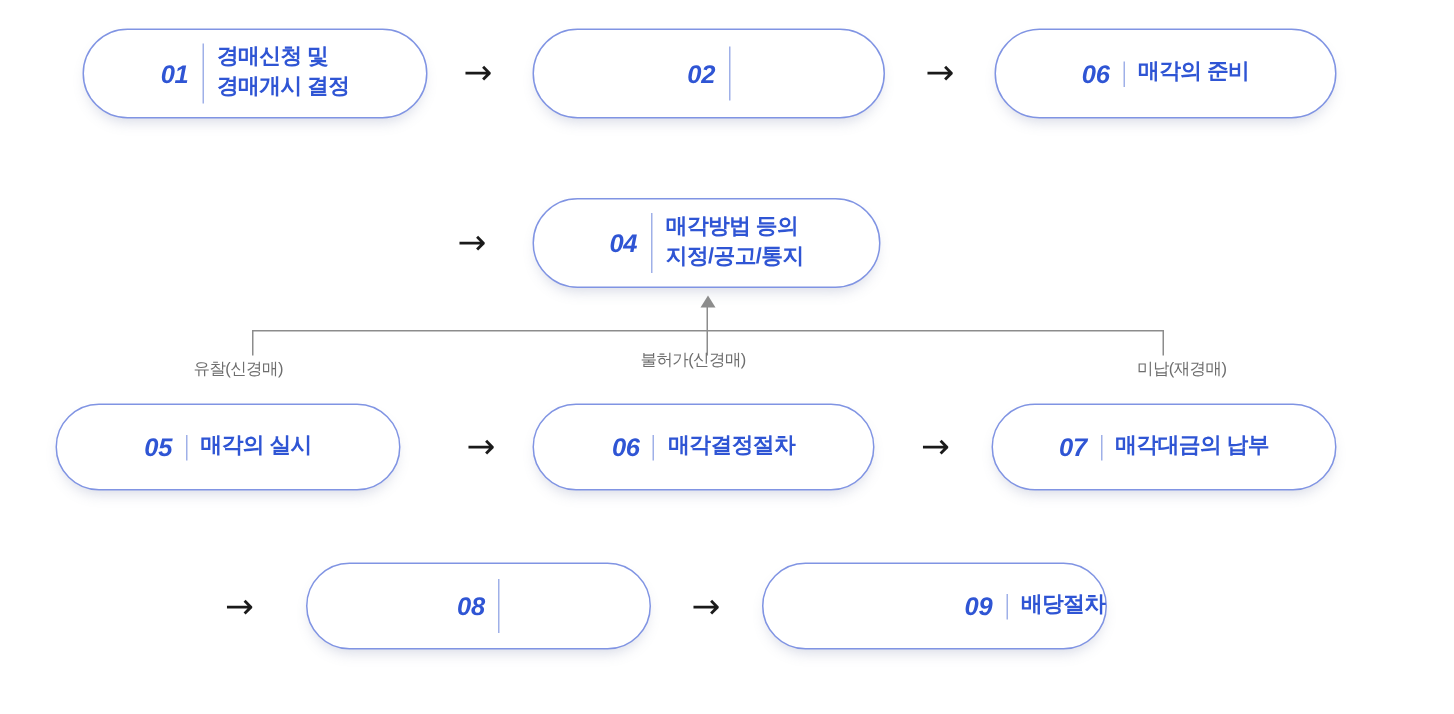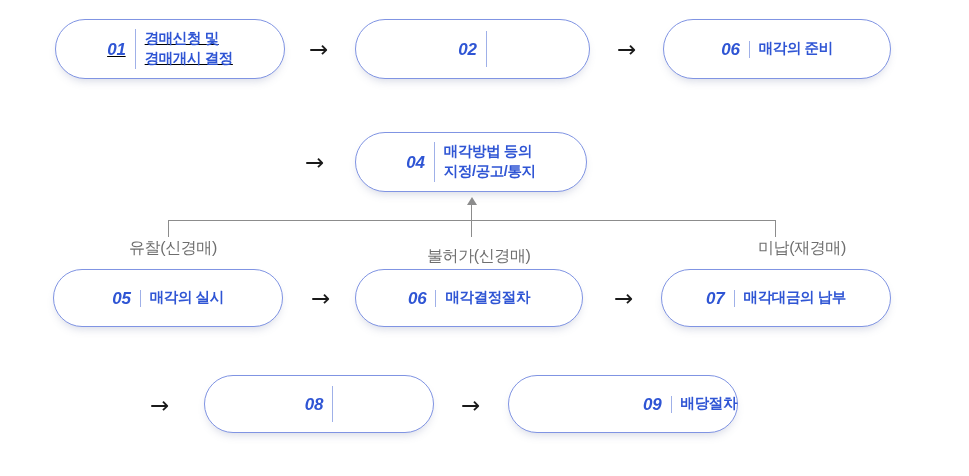--- a/index.html
+++ b/index.html
@@ -78,41 +78,41 @@
     height: 1.4px;
     background: #8c8c8c;
   }
   .conn-v {
     position: absolute;
     width: 1.4px;
     background: #8c8c8c;
   }
   .conn-label {
     position: absolute;
-    font-size: 16px;
+    font-size: 11px;
     color: #6e6e6e;
     white-space: nowrap;
     letter-spacing: -0.4px;
     font-weight: 400;
   }
   .conn-arrowhead {
     position: absolute;
     width: 0;
     height: 0;
     border-left: 5px solid transparent;
     border-right: 5px solid transparent;
     border-bottom: 8px solid #8c8c8c;
   }
 </style>
 </head>
 <body>
 
 <div id="stage">
 
-  <div class="card two-line" style="left:55px; top:19px; width:230px; height:60px;text-decoration:underline;">
+  <div class="card two-line" style="left:55px; top:19px; width:230px; height:60px;">
     <div class="card-inner">
       <span class="card-num">01</span>
       <span class="card-sep"></span>
       <span class="card-label">경매신청 및
 경매개시 결정</span>
     </div>
   </div>
 
   <div class="arrow" style="left:309px; top:38px;">→</div>
 
@@ -144,26 +144,26 @@
     </div>
   </div>
 
   <div class="conn-h" style="left:168px; top:220px; width:608px;"></div>
 
   <div class="conn-v" style="left:168px; top:220px; height:17px;"></div>
   <div class="conn-label" style="left:129px; top:238px;">유찰(신경매)</div>
 
   <div class="conn-v" style="left:471px; top:204px; height:33px;"></div>
   <div class="conn-arrowhead" style="left:467px; top:197px;"></div>
-  <div class="conn-label" style="left:427px; top:246px;">불허가(신경매)</div>
+  <div class="conn-label" style="left:427px; top:232px;">불허가(신경매)</div>
 
   <div class="conn-v" style="left:775px; top:220px; height:17px;"></div>
   <div class="conn-label" style="left:738px; top:238px;margin-left:20px;">미납(재경매)</div>
 
-  <div class="card one-line" style="left:53px; top:269px; width:230px; height:58px;">
+  <div class="card one-line" style="left:37px; top:269px; width:230px; height:58px;">
     <div class="card-inner">
       <span class="card-num">05</span>
       <span class="card-sep"></span>
       <span class="card-label">매각의 실시</span>
     </div>
   </div>
 
   <div class="arrow" style="left:311px; top:287px;">→</div>
 
   <div class="card one-line" style="left:355px; top:269px; width:228px; height:58px;">

